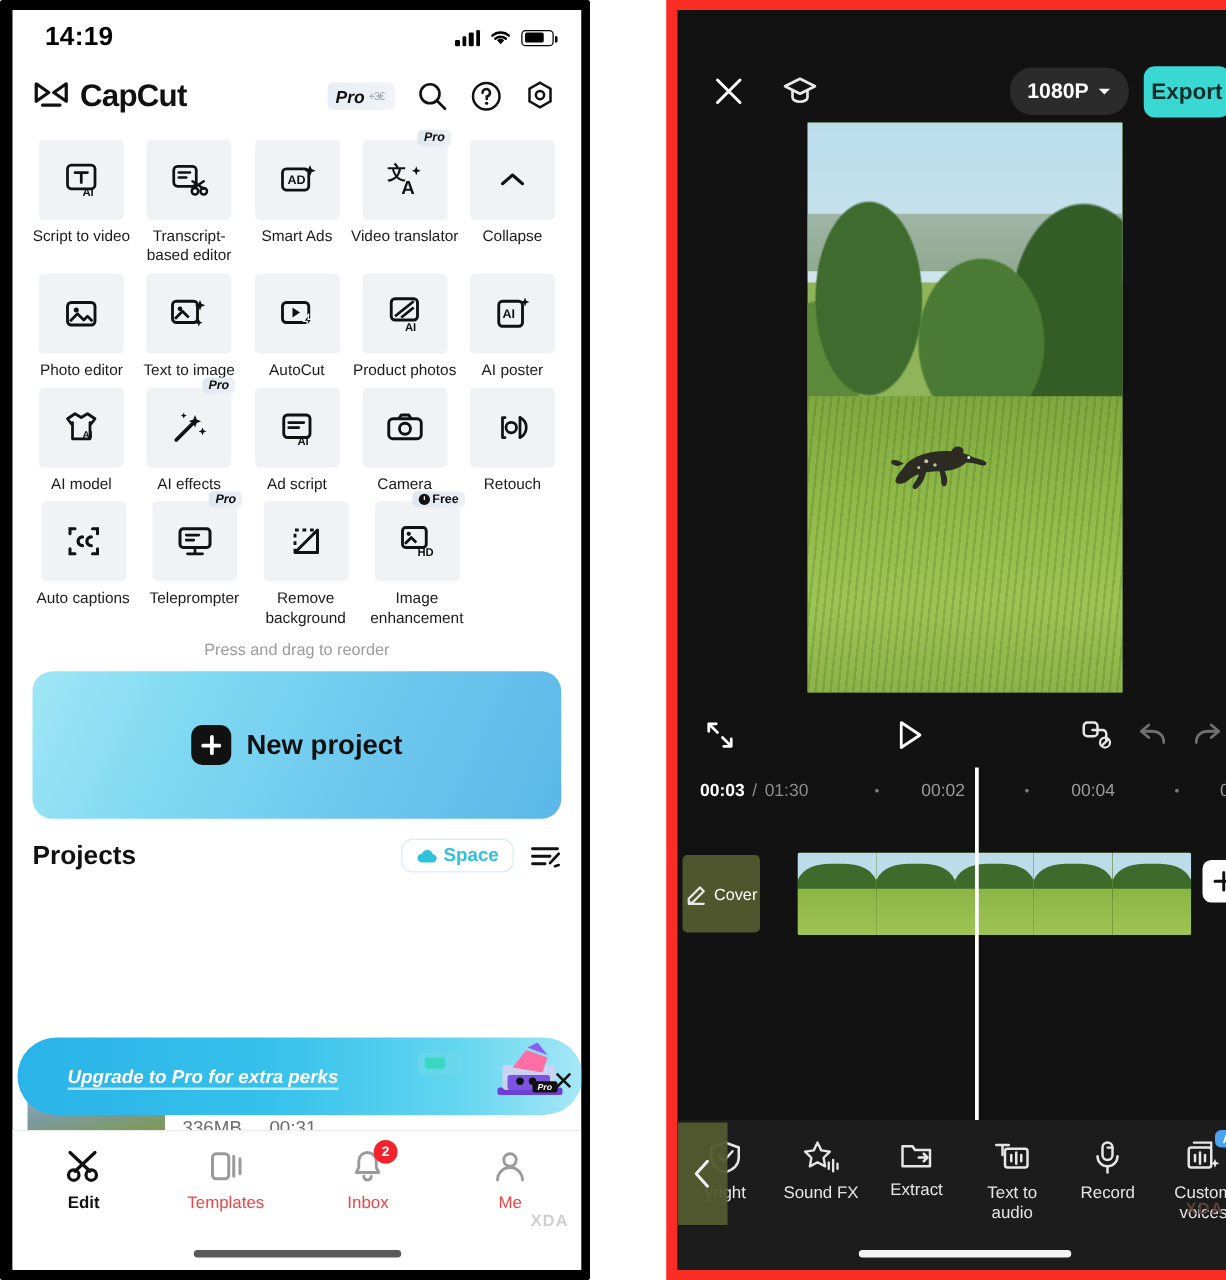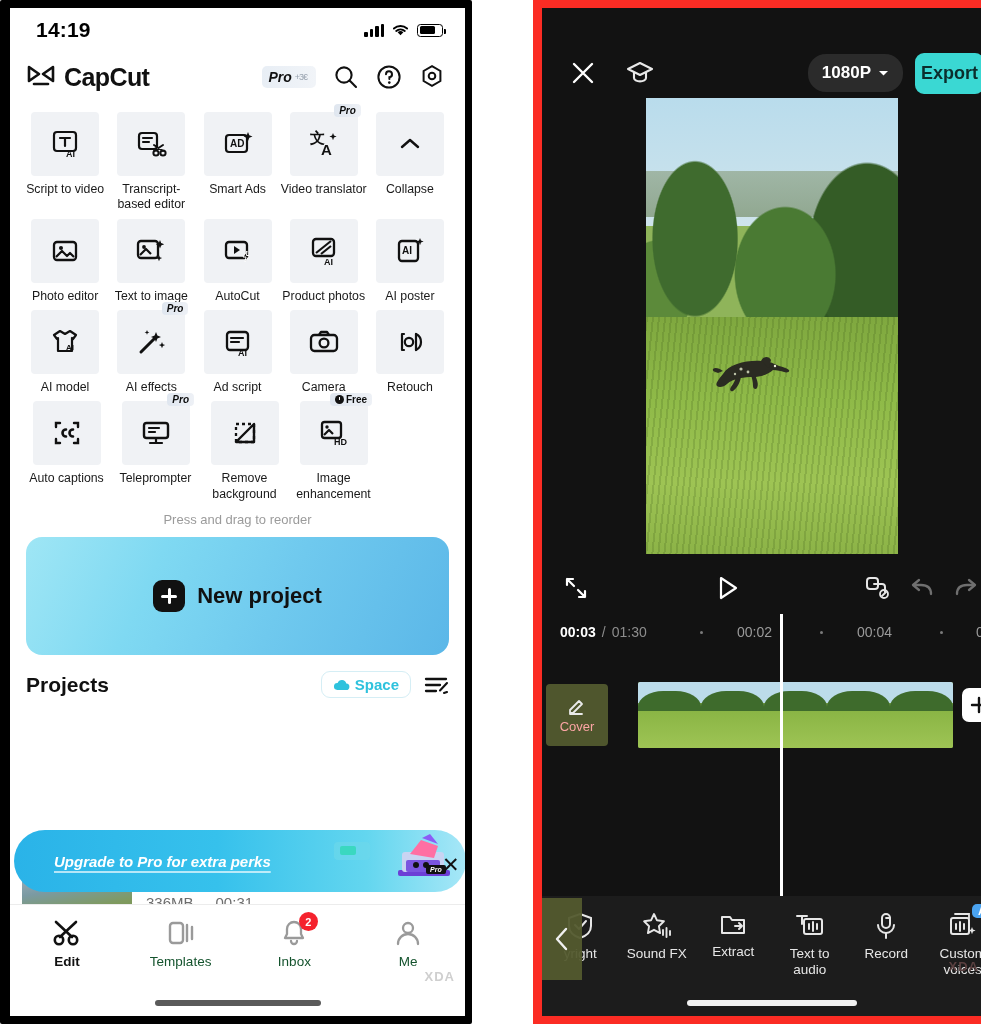--- a/index.html
+++ b/index.html
@@ -144,21 +144,21 @@
   }
   .proj-meta { font-size: 15px; color:#6d6d6d; display:flex; gap:22px; }
 
   
   .bottom-nav {
     position:absolute; left:0; bottom:0; width: 455px; height: 112px;
     background:#fff; border-top:1px solid #ececec;
     display:flex; align-items:flex-start; padding-top: 14px;
   }
   .nav-item { flex:1; display:flex; flex-direction:column; align-items:center; gap:7px; position:relative;}
-  .nav-label { font-size: 13.5px; color:#14532d; }
+  .nav-label { font-size: 13.5px; color:#ef4444; }
   .nav-item.active .nav-label { color:#111; font-weight:700; }
   .nav-badge {
     position:absolute; top:-7px; left: 54%; background:#f5222d; color:#fff;
     font-size:11px; font-weight:700; border-radius:50%;
     width:19px; height:19px; display:flex; align-items:center; justify-content:center;
   }
   .home-indicator {
     position:absolute; left:50%; transform:translateX(-50%); bottom: 10px;
     width: 166px; height: 6px; border-radius:3px; background:#5a5a5a;
   }
@@ -230,22 +230,22 @@
   .tl-cur b { color:#fff; font-weight:700; }
   .tl-cur span { color:#8d8d8d; }
   .tl-tick { position:absolute; color:#9b9b9b; font-size:14px; }
   .tl-dot { position:absolute; width:3px; height:3px; border-radius:50%; background:#7a7a7a; }
   .timeline {
     position:relative; height: 250px;
   }
   .cover-chip {
     position:absolute; left: 4px; top: 36px; width: 62px; height: 62px;
     background: rgba(85,92,48,.92); border-radius:4px;
-    display:flex; flex-direction:column; align-items:center; justify-content:center; gap:3px;
-    color:#fca5a5; font-size: 13px;
+    display:flex; flex-direction:row; align-items:center; justify-content:center; gap:3px;
+    color:#ffffff; font-size: 13px;
   }
   .clip-strip {
     position:absolute; left: 96px; top: 34px; height: 66px; width: 315px;
     display:flex; overflow:hidden; border-radius:2px;
   }
   .clip-frame { flex:1; position:relative; overflow:hidden; background:#7fa83f;}
   .clip-frame .sky2{position:absolute;top:0;left:0;right:0;height:32%;background:#bcdcea;}
   .clip-frame .tree2{position:absolute;top:14%;left:0;right:0;height:40%;background:#3e6b2c;border-radius:40% 40% 0 0 / 60% 60% 0 0;}
   .clip-frame .gr2{position:absolute;bottom:0;left:0;right:0;height:56%;background:linear-gradient(180deg,#8ab545,#9ec454);}
   .add-clip {

